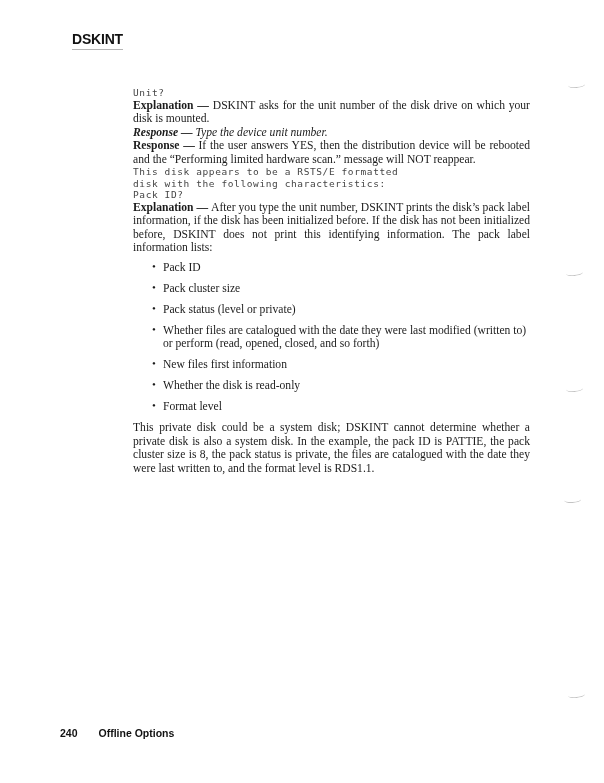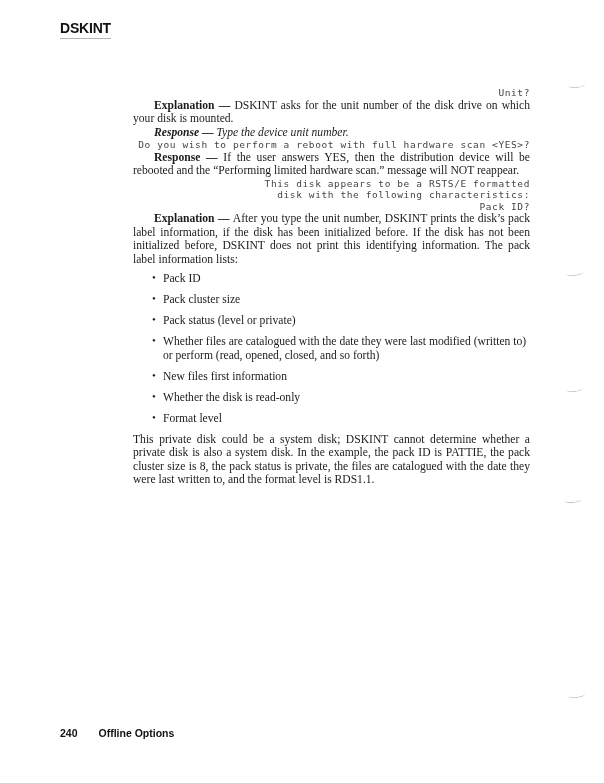--- a/index.html
+++ b/index.html
@@ -16,21 +16,21 @@
     font-family: "Liberation Serif", serif;
     color: #1b1b1b;
   }
   
   .running-head {
     position: absolute;
     left: 60px;
     top: 19px;
   }
   .running-head h1 {
-    margin: 0;
+    margin: 12px;
     font-family: "Liberation Sans", sans-serif;
     font-weight: bold;
     font-size: 14px;
     letter-spacing: -0.2px;
     color: #111;
     display: inline-block;
     padding-bottom: 2px;
     border-bottom: 1px solid #b5b5b5;
   }
   
@@ -39,30 +39,29 @@
     left: 133px;
     top: 87px;
     width: 397px;
   }
   .content p {
     margin: 0;
     font-size: 11.6px;
     line-height: 13.5px;
     text-align: justify;
   }
-  .content p b { font-weight: bold; margin-left: 21px; }
+  .content p b { font-weight: bold; }
   pre.mono {
     margin: 0;
     font-family: "DejaVu Sans Mono", monospace;
     font-size: 9.5px;
     line-height: 11.5px;
     letter-spacing: 0.6px;
     color: #454545;
     white-space: pre;
-    text-align: right;
   }
   
   .b-p1    { margin-top: 8.5px; }
   .b-p2    { margin-top: 11px; font-style: italic; }
   .b-p3    { margin-top: 8.5px; }
   .b-t1    { margin-top: 6px; }
   .b-t2    { margin-top: 9px; }
   .b-p4    { margin-top: 6.5px; }
   .b-t3    { margin-top: 17px; }
   .b-pack  { margin-top: 4px; }
@@ -123,21 +122,20 @@
   <div class="content">
 
     <pre class="mono b-unit">Unit?</pre>
 
     <p class="b-p1"><b>Explanation — </b><span>DSKINT asks for the unit number of the disk drive on which your disk is mounted.</span></p>
 
     <p class="b-p2"><b>Response — </b><span>Type the device unit number.</span></p>
 
 
 
-    <pre class="mono b-t2">Do you wish to perform a reboot with full hardware scan &lt;YES&gt;?</pre>
 
     <p class="b-p4"><b>Response — </b><span>If the user answers YES, then the distribution device will be rebooted and the “Performing limited hardware scan.” message will NOT reappear.</span></p>
 
     <pre class="mono b-t3">This disk appears to be a RSTS/E formatted
 disk with the following characteristics:</pre>
 
 
     <pre class="mono b-t4">Pack ID?</pre>
 
     <p class="b-p5"><b>Explanation — </b><span>After you type the unit number, DSKINT prints the disk’s pack label information, if the disk has been initialized before. If the disk has not been initialized before, DSKINT does not print this identifying information. The pack label information lists:</span></p>

